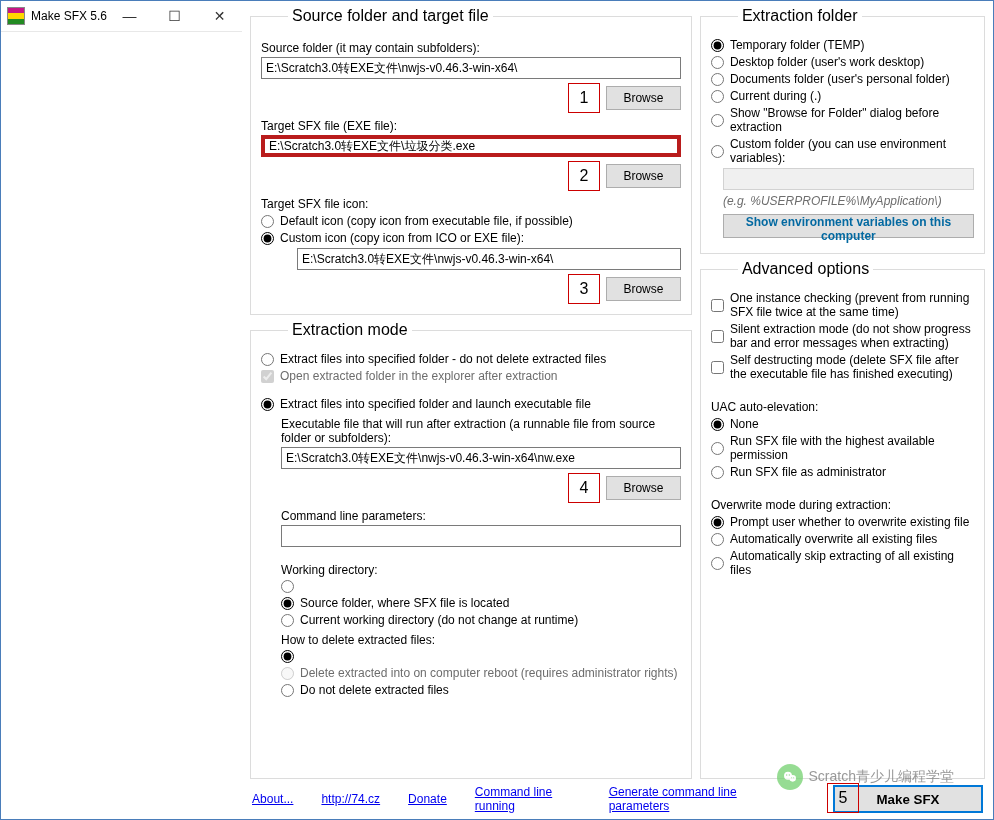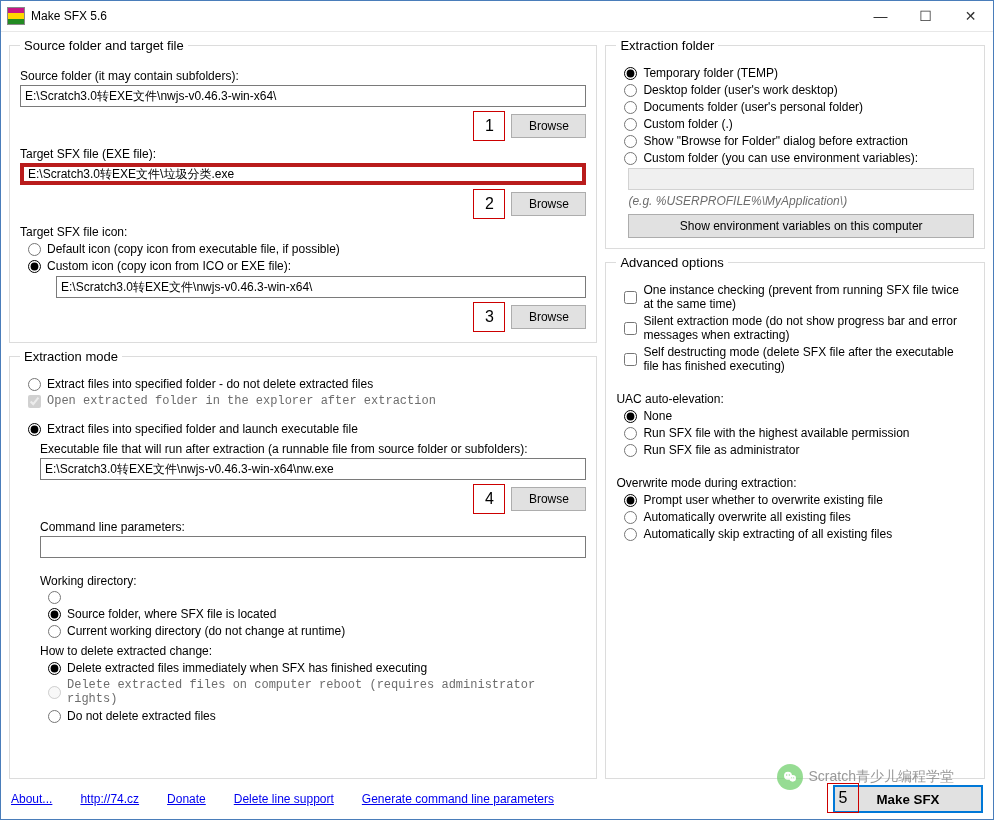--- a/index.html
+++ b/index.html
@@ -10,21 +10,21 @@
   background: white;
   color: #000;
 }
 .window {
   width: 994px;
   height: 820px;
   border: 1px solid #4a7dba;
   background: #fff;
   box-sizing: border-box;
   display: flex;
-  flex-direction: column;
+  flex-direction: row;
 }
 .titlebar {
   height: 30px;
   display: flex;
   align-items: center;
   background: #fff;
   border-bottom: 1px solid #e8e8e8;
 }
 .titlebar .appicon {
   width: 16px;
@@ -64,22 +64,23 @@
 .leftcol { flex: 1.55; display:flex; flex-direction:column; gap:6px; }
 .rightcol { flex: 1; display:flex; flex-direction:column; gap:6px; }
 
 fieldset {
   border: 1px solid #dcdcdc;
   margin: 0;
   padding: 10px 10px 10px 10px;
   border-radius: 0;
 }
 legend {
-  font-size: 13px;
+  font-size: 16px;
   padding: 0 4px;
+  margin-left: 27px;
 }
 .label { margin: 6px 0 2px 0; }
 input[type=text] {
   width: 100%;
   box-sizing: border-box;
   height: 22px;
   border: 1px solid #7a7a7a;
   padding: 0 4px;
   font-family: inherit;
   font-size: 12px;
@@ -90,21 +91,21 @@
 
 .btn {
   min-width: 75px;
   height: 24px;
   border: 1px solid #adadad;
   background: #e1e1e1;
   font-family: inherit;
   font-size: 12px;
 }
 .btn-wide { padding: 0 14px; }
-.btn-disabled { color:#000000; }
+.btn-disabled { color:#0369a1;font-weight:bold; }
 
 .browse-row {
   display:flex;
   justify-content:flex-end;
   align-items:center;
   gap:6px;
   margin-top:4px;
 }
 .anno-num {
   width: 30px;
@@ -115,27 +116,27 @@
   justify-content:center;
   font-size: 16px;
   color:#000;
   background:#fff;
 }
 
 label.radio, label.check {
   display:flex;
   align-items:center;
   gap:4px;
-  margin: 3px 8px;
+  margin: 3px 0;
 }
 input[type=radio], input[type=checkbox] {
   margin: 0 2px 0 0;
   accent-color: #000;
 }
-input[disabled] + span, .disabled-text { color:#6d6d6d;font-family:Liberation Mono, monospace; }
+input[disabled] + span, .disabled-text { color:#6d6d6d; }
 
 .indent { margin-left: 20px; }
 .indent2 { margin-left: 36px; }
 
 .custom-folder-box {
   margin-left: 12px;
 }
 .custom-folder-box input[type=text]{
   background:#f0f0f0;
   border:1px solid #d2d2d2;
@@ -281,28 +282,27 @@
             </label>
             <label class="radio indent">
               <input type="radio" name="wd" checked="" style="">
                 <span>Source folder, where SFX file is located</span>
             </label>
             <label class="radio indent">
               <input type="radio" name="wd" style="">
                 <span>Current working directory (do not change at runtime)</span>
             </label>
 
-            <div class="section-sub">How to delete extracted change:</div>
+            <div class="section-sub">How to delete extracted files:</div>
             <label class="radio indent">
               <input type="radio" name="del" checked="" style="">
-                <span>Delete extracted files immediately when SFX has finished executing</span>
             </label>
             <label class="radio indent">
               <input type="radio" name="del" disabled="" style="">
-                <span class="disabled-text">Delete extracted files on computer reboot (requires administrator rights)</span>
+                <span class="disabled-text">Delete extracted into on computer reboot (requires administrator rights)</span>
             </label>
             <label class="radio indent">
               <input type="radio" name="del" style="">
                 <span>Do not delete extracted files</span>
             </label>
           </div>
         </fieldset>
       </div>
 
       <div class="rightcol">
@@ -316,21 +316,21 @@
           <label class="radio">
             <input type="radio" name="ef" style="">
               <span>Desktop folder (user's work desktop)</span>
           </label>
           <label class="radio">
             <input type="radio" name="ef" style="">
               <span>Documents folder (user's personal folder)</span>
           </label>
           <label class="radio">
             <input type="radio" name="ef" style="">
-              <span>Custom folder (.)</span>
+              <span>Current during (.)</span>
           </label>
           <label class="radio">
             <input type="radio" name="ef" style="">
               <span>Show "Browse for Folder" dialog before extraction</span>
           </label>
           <label class="radio">
             <input type="radio" name="ef" style="">
               <span>Custom folder (you can use environment variables):</span>
           </label>
           <div class="custom-folder-box">
@@ -386,21 +386,21 @@
               <span>Automatically skip extracting of all existing files</span>
           </label>
         </fieldset>
       </div>
     </div>
 
     <div class="footer">
       <a href="#">About...</a>
       <a href="#">http://74.cz</a>
       <a href="#">Donate</a>
-      <a href="#">Delete line support</a>
+      <a href="#">Command line running</a>
       <a href="#">Generate command line parameters</a>
       <div class="spacer"></div>
       <div class="makebtn-wrap">
         <div class="anno5">5</div>
         <button class="makebtn">Make SFX</button>
       </div>
     </div>
   </div>
 
   <div class="wechat-overlay">

